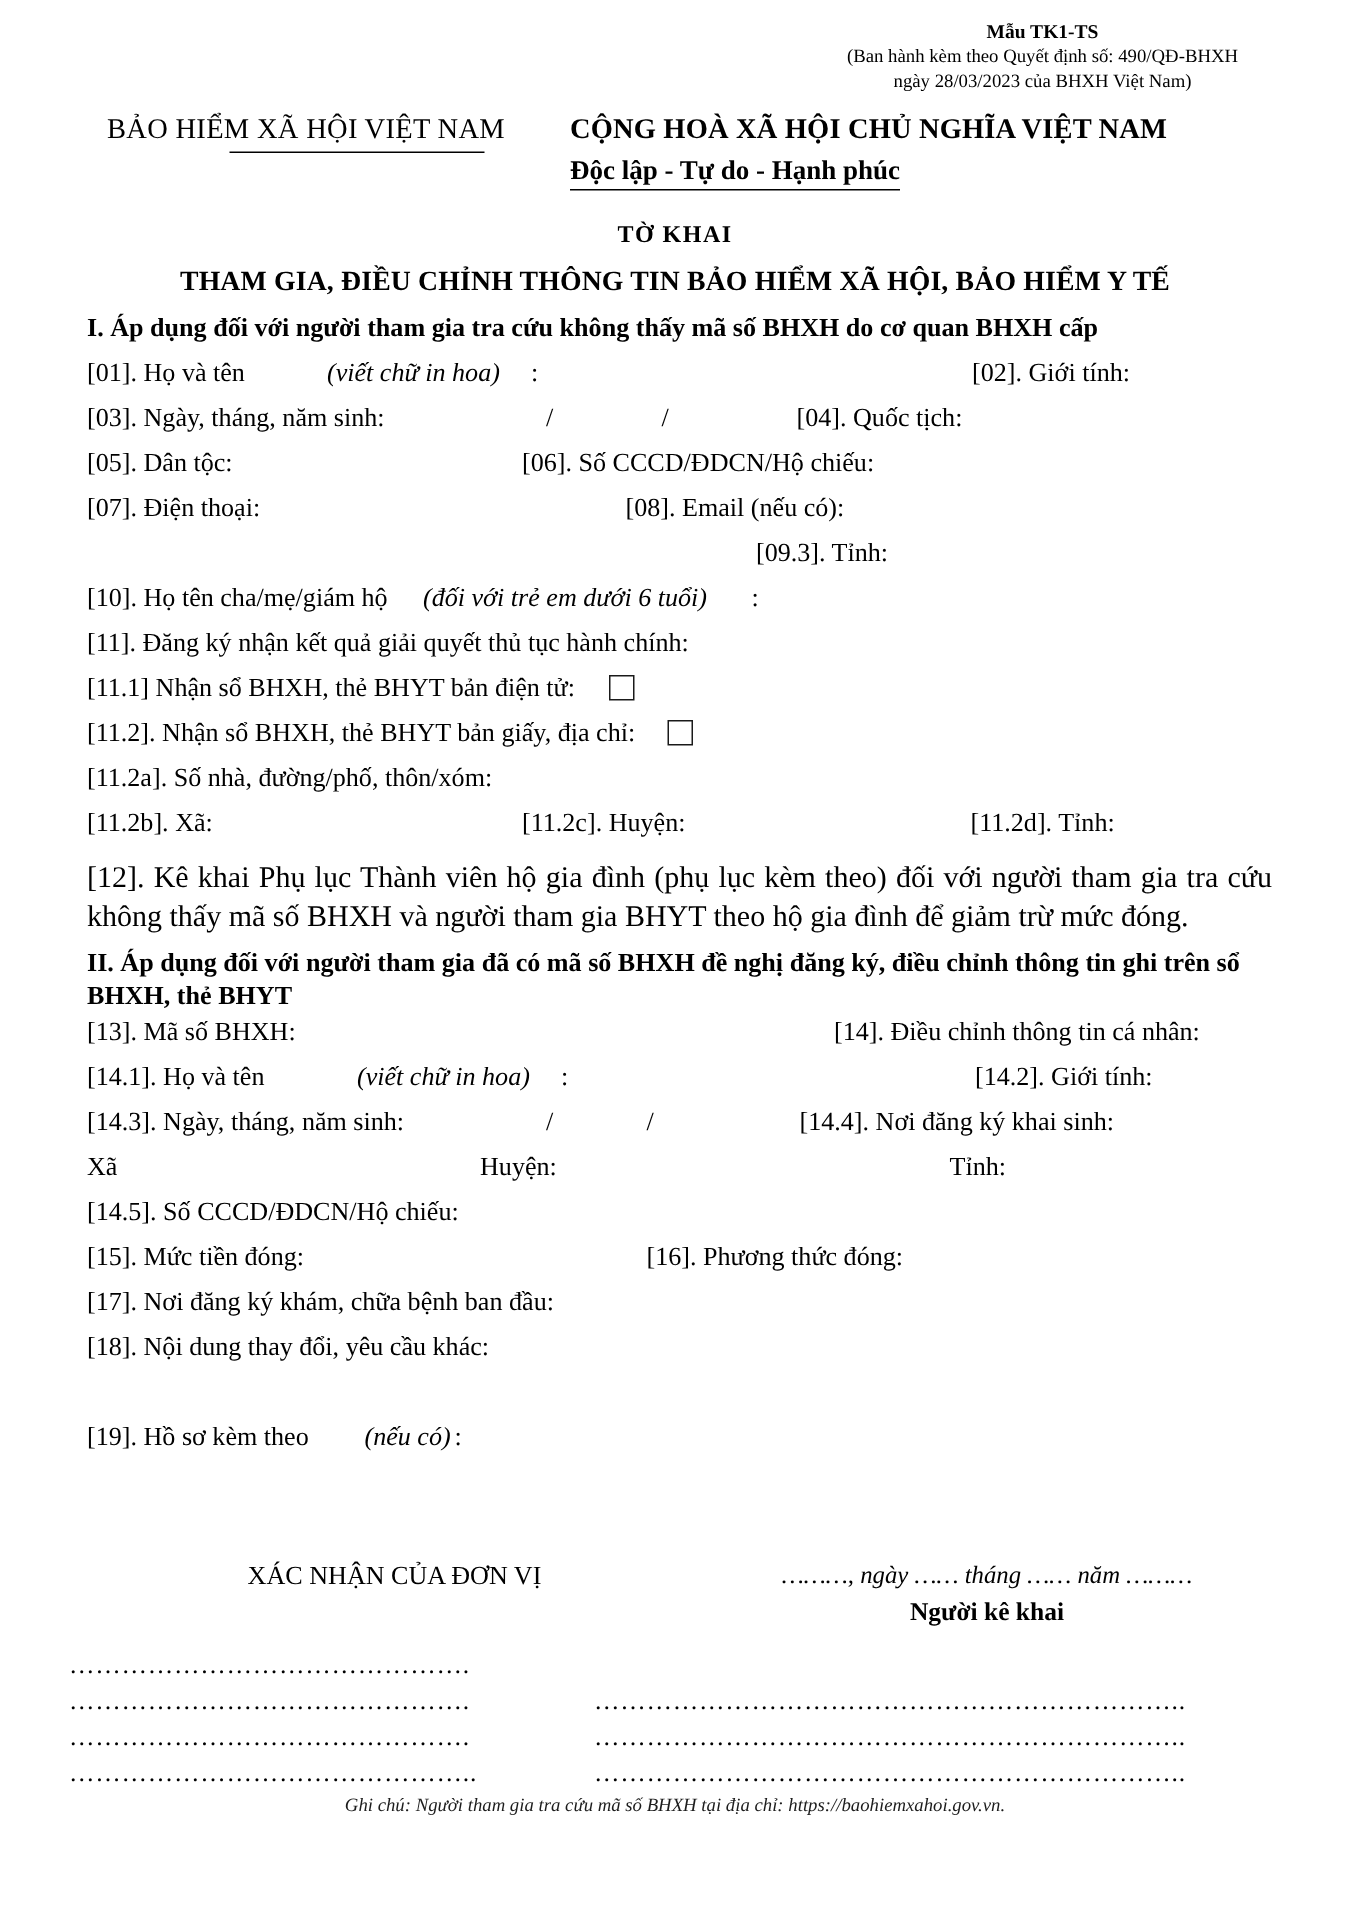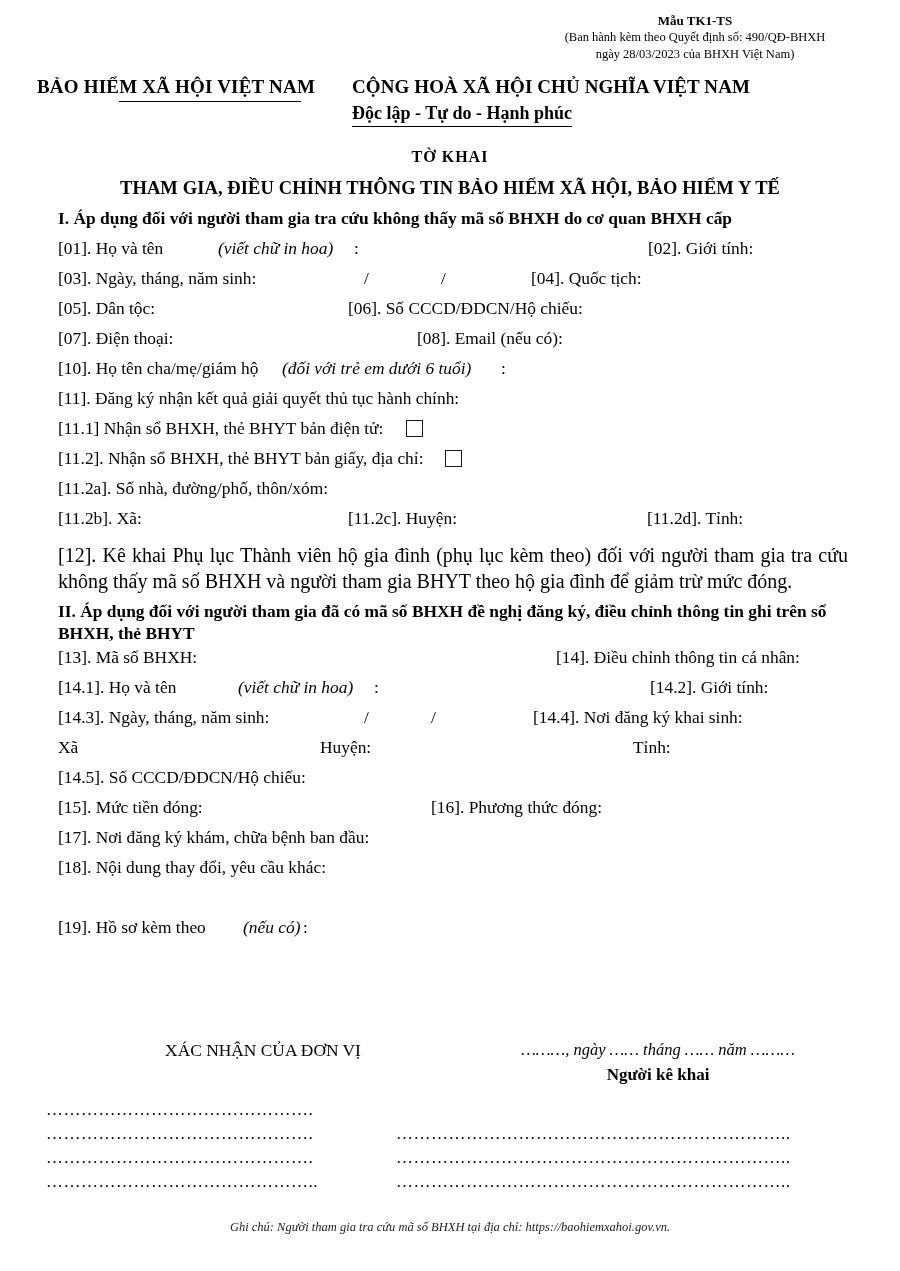--- a/index.html
+++ b/index.html
@@ -42,23 +42,24 @@
     position: absolute;
     top: 76px;
     left: 0;
     width: 900px;
     display: flex;
     align-items: flex-start;
   }
   .org-left {
     width: 352px;
     text-align: center;
-    font-weight: bold;
+    font-weight: normal;
     font-size: 19px;
     letter-spacing: 0.2px;
+    padding-left: 28px;
   }
   .org-left .ul-part {
     display: inline-block;
     position: relative;
   }
   .org-left .rule {
     position: absolute;
     left: 82px;
     right: 14px;
     bottom: -4px;
@@ -202,21 +203,20 @@
 
   .note {
     position: absolute;
     top: 1196px;
     left: 0;
     width: 900px;
     text-align: center;
     font-style: italic;
     font-size: 12.5px;
     color: #1c1c1c;
-    margin-top: 24px;
   }
 </style>
 </head>
 <body>
 
 <div class="page">
 
   <div class="form-code">
     <div class="code-line1">Mẫu TK1-TS</div>
     <div>(Ban hành kèm theo Quyết định số: 490/QĐ-BHXH</div>
@@ -263,20 +263,23 @@
       <span class="at" style="left:0">[05]. Dân tộc:</span>
       <span class="at" style="left:290px">[06]. Số CCCD/ĐDCN/Hộ chiếu:</span>
     </div>
 
     <div class="row">
       <span class="at" style="left:0">[07]. Điện thoại:</span>
       <span class="at" style="left:359px">[08]. Email (nếu có):</span>
     </div>
 
 
+    <div class="row">
+      <span class="at" style="left:446px">[09.3]. Tỉnh:</span>
+    </div>
 
     <div class="row">
       <span class="at" style="left:0">[10]. Họ tên cha/mẹ/giám hộ</span>
       <span class="at it" style="left:224px">(đối với trẻ em dưới 6 tuổi)</span>
       <span class="at" style="left:443px">:</span>
     </div>
 
     <div class="row">
       <span class="at" style="left:0">[11]. Đăng ký nhận kết quả giải quyết thủ tục hành chính:</span>
     </div>

